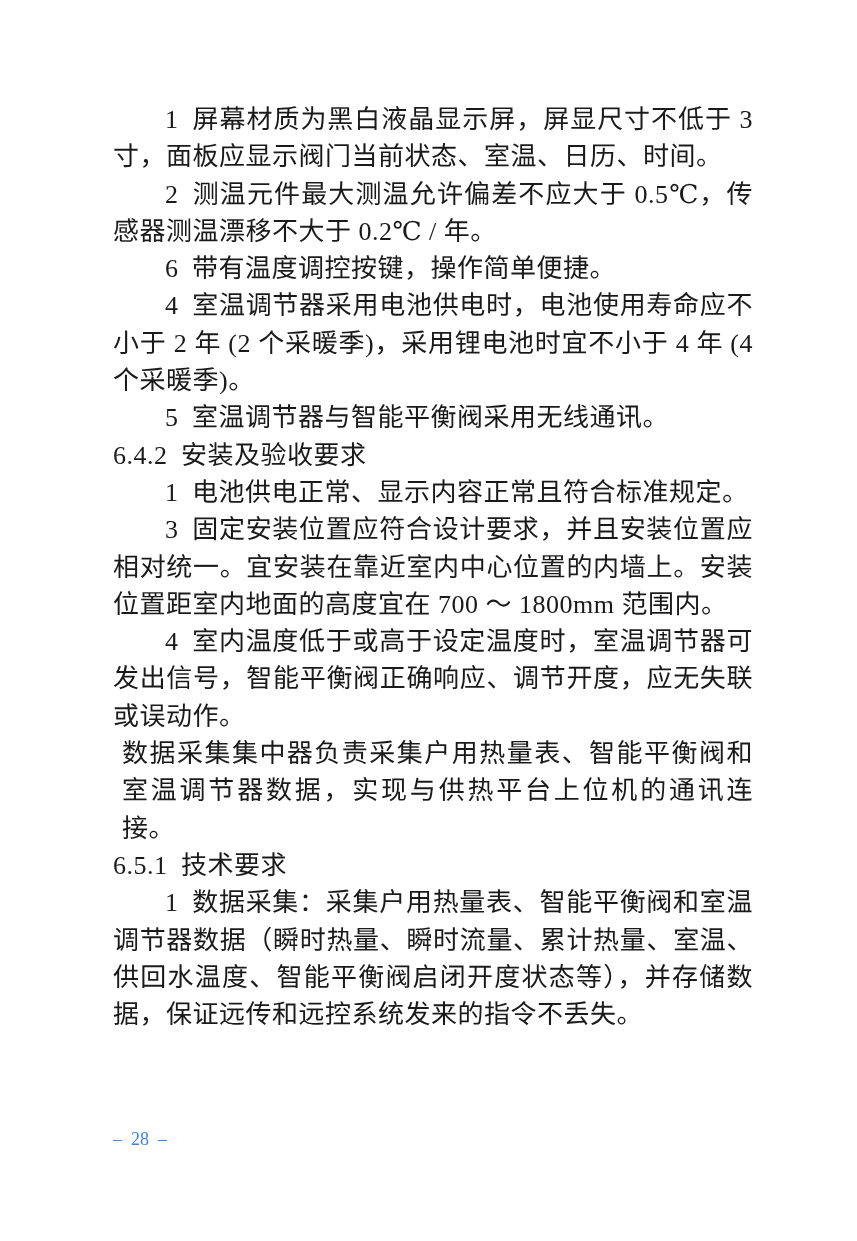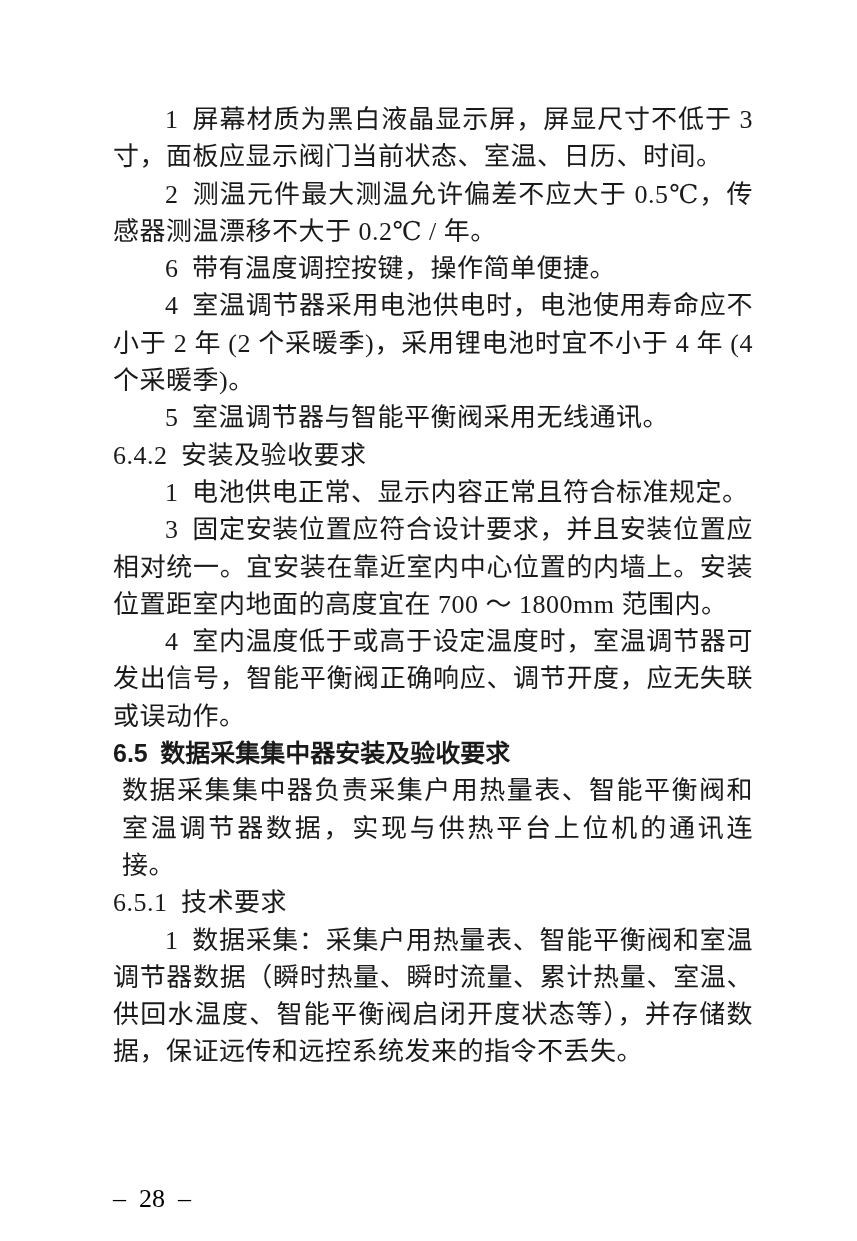--- a/index.html
+++ b/index.html
@@ -45,39 +45,38 @@
   p.section-heading {
     text-indent: 0;
     font-weight: 700;
     font-size: 25px;
     font-family: "Liberation Sans", "DejaVu Sans", sans-serif;
     letter-spacing: 0px;
   }
   .footer {
     position: absolute;
     left: 113px;
-    top: 1180px;
-    font-size: 26px;
+    top: 1121px;
+    font-size: 18px;
     line-height: 37px;
-    color: #000000;
+    color: #3b82f6;
   }
 </style>
 </head>
 <body>
 
 <div class="page">
   <div class="text-block">
     <p class="item">1 屏幕材质为黑白液晶显示屏，屏显尺寸不低于 3 寸，面板应显示阀门当前状态、室温、日历、时间。</p>
     <p class="item">2 测温元件最大测温允许偏差不应大于 0.5℃，传感器测温漂移不大于 0.2℃ / 年。</p>
     <p class="item">6 带有温度调控按键，操作简单便捷。</p>
     <p class="item">4 室温调节器采用电池供电时，电池使用寿命应不小于 2 年 (2 个采暖季)，采用锂电池时宜不小于 4 年 (4 个采暖季)。</p>
     <p class="item">5 室温调节器与智能平衡阀采用无线通讯。</p>
     <p class="sub-heading">6.4.2 安装及验收要求</p>
     <p class="item">1 电池供电正常、显示内容正常且符合标准规定。</p>
     <p class="item">3 固定安装位置应符合设计要求，并且安装位置应相对统一。宜安装在靠近室内中心位置的内墙上。安装位置距室内地面的高度宜在 700 ～ 1800mm 范围内。</p>
     <p class="item">4 室内温度低于或高于设定温度时，室温调节器可发出信号，智能平衡阀正确响应、调节开度，应无失联或误动作。</p>
-    <p class="section-heading">6.5 数据采集集中器安装及验收要求</p>
     <p class="body">数据采集集中器负责采集户用热量表、智能平衡阀和室温调节器数据，实现与供热平台上位机的通讯连接。</p>
     <p class="sub-heading">6.5.1 技术要求</p>
     <p class="item">1 数据采集：采集户用热量表、智能平衡阀和室温调节器数据（瞬时热量、瞬时流量、累计热量、室温、供回水温度、智能平衡阀启闭开度状态等），并存储数据，保证远传和远控系统发来的指令不丢失。</p>
   </div>
   <div class="footer">– 28 –</div>
 </div>
 
 </body></html>

